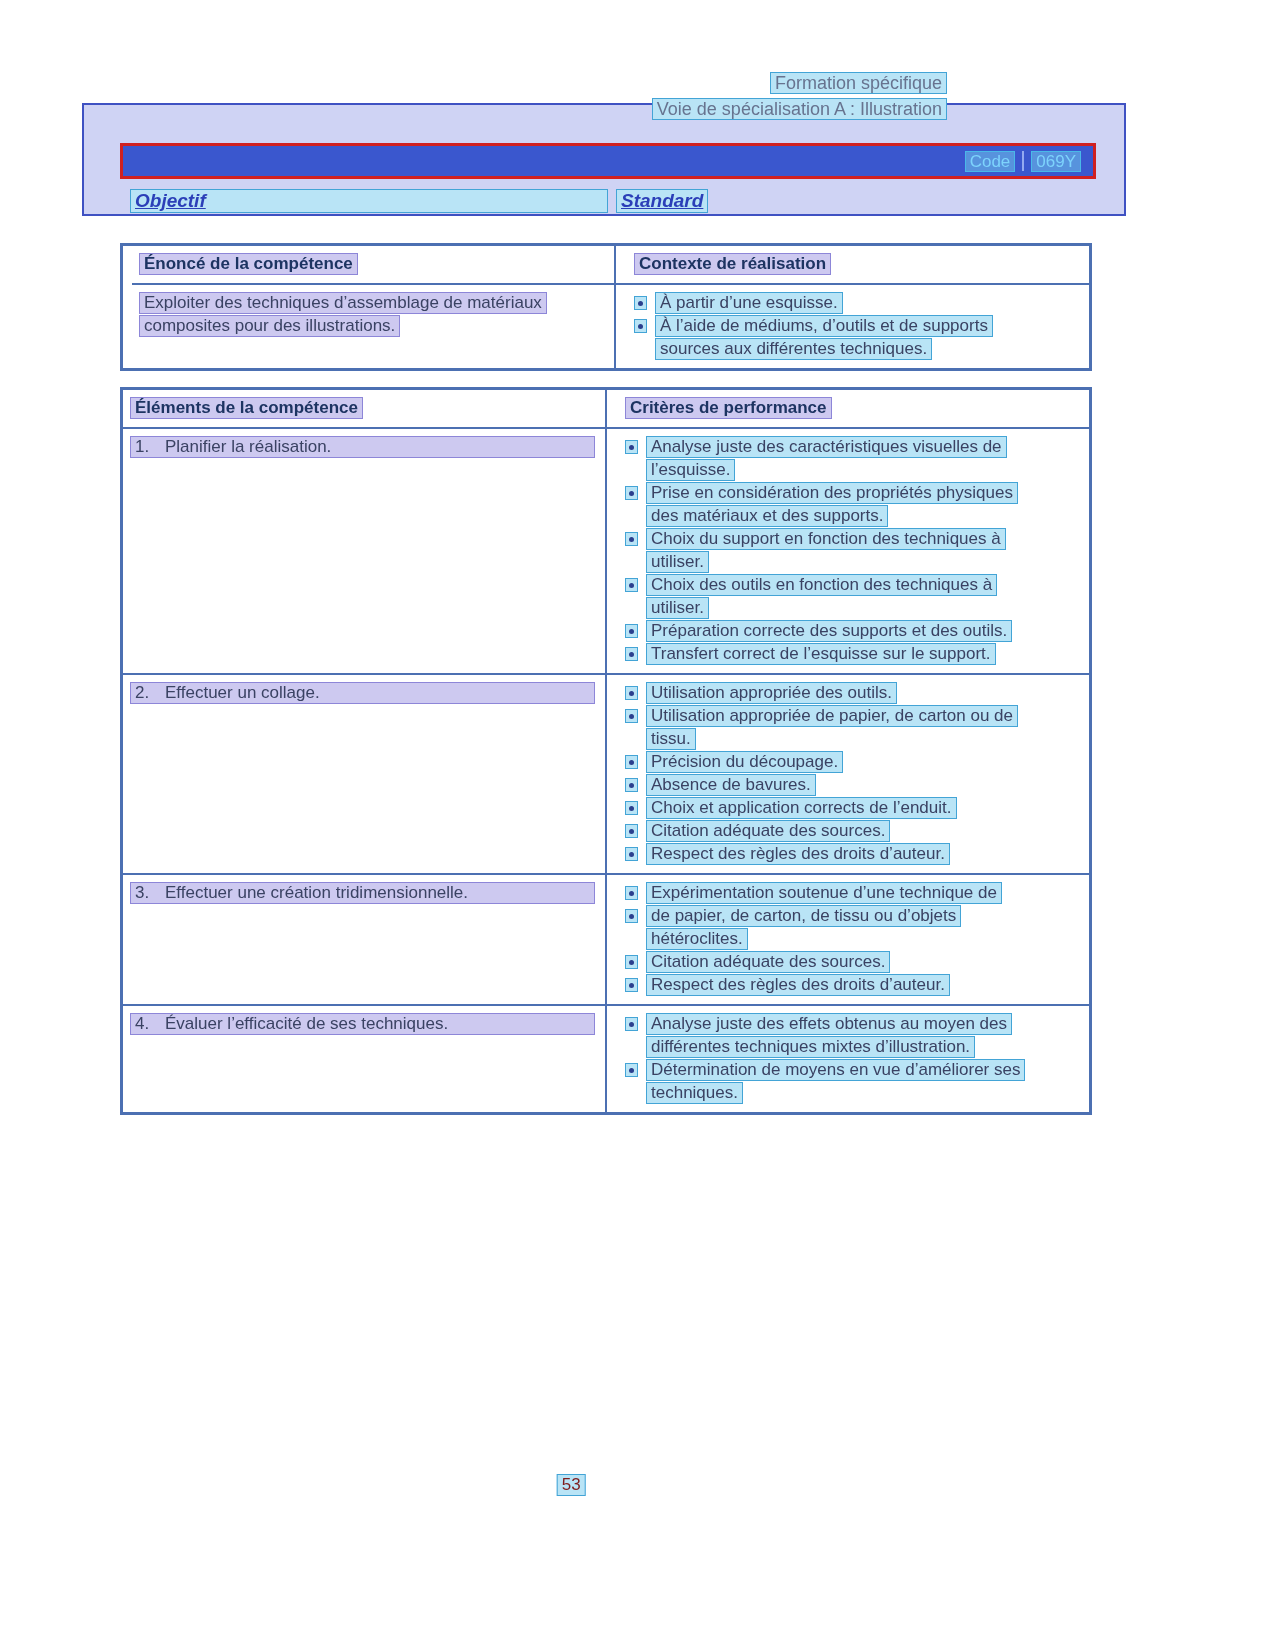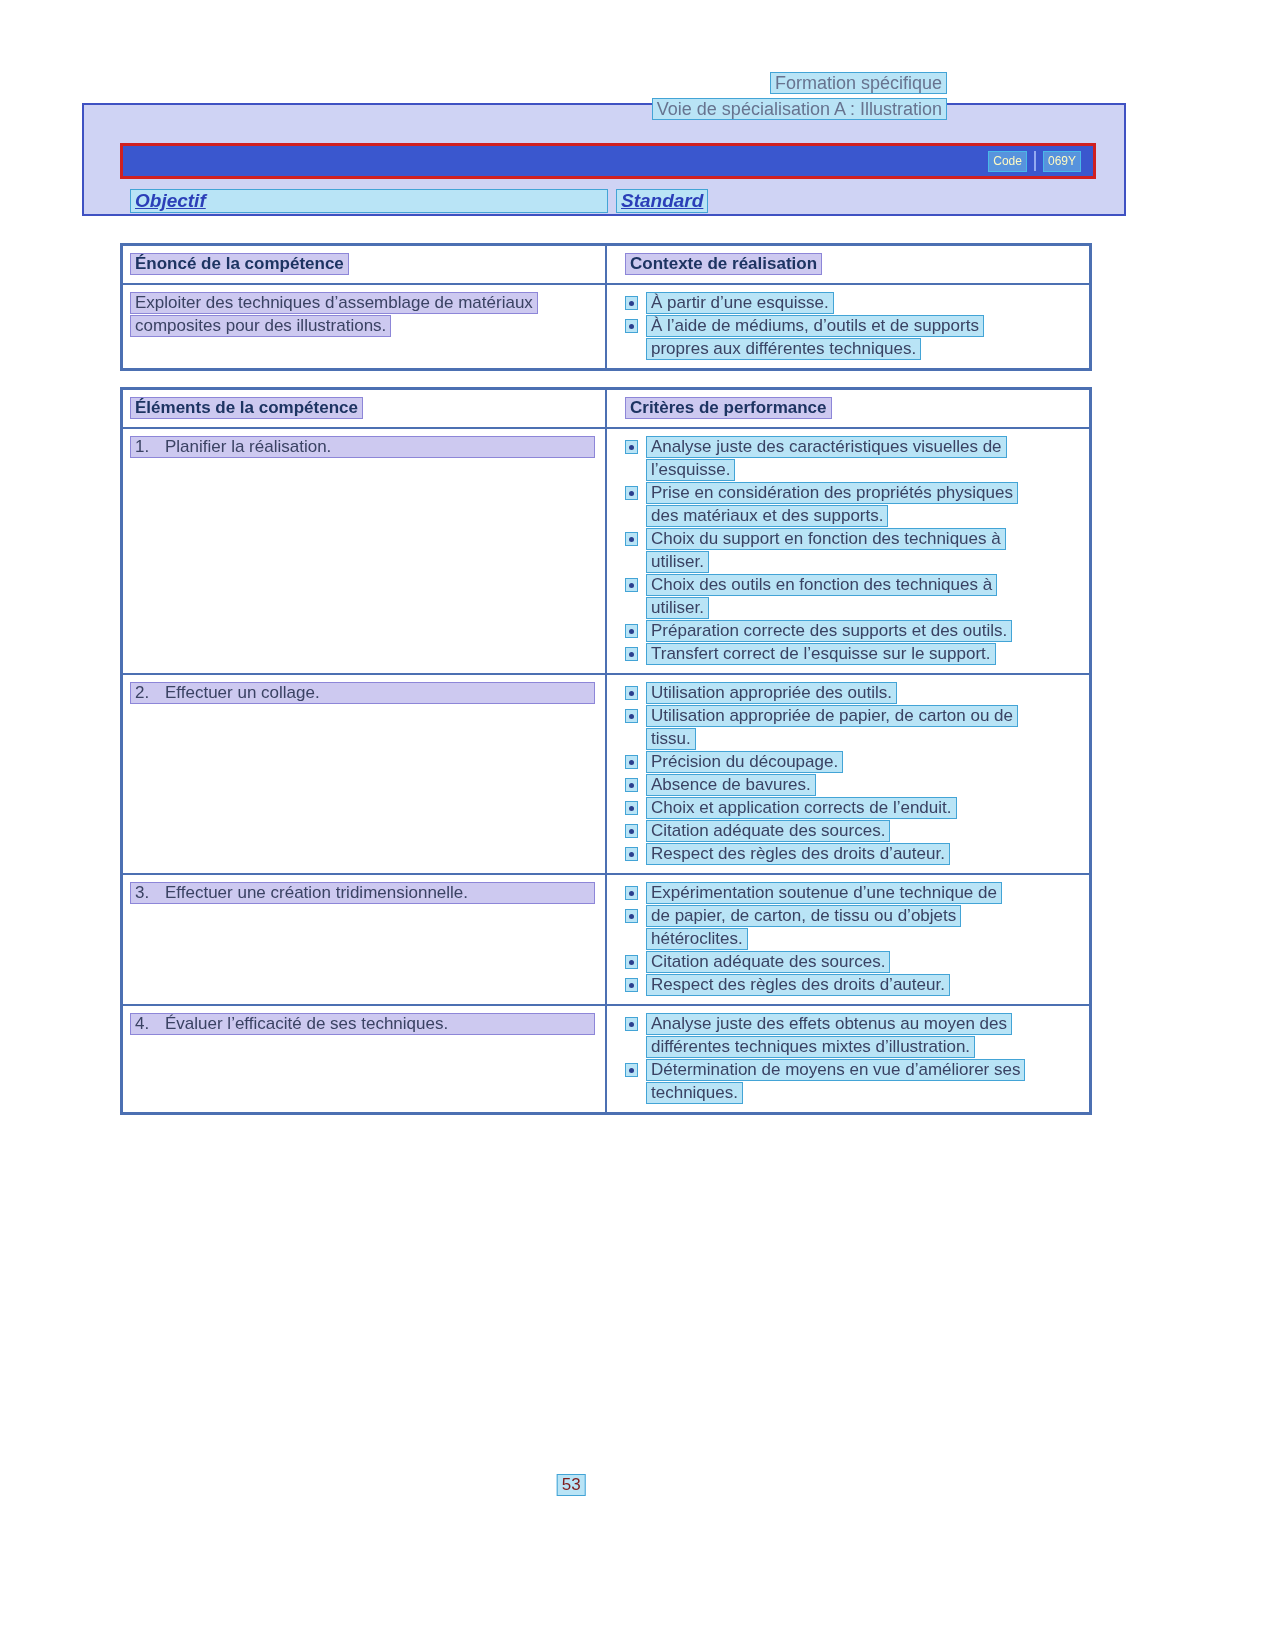--- a/index.html
+++ b/index.html
@@ -15,31 +15,31 @@
   
   .doc-header{position:absolute;top:72px;right:193px;text-align:right;z-index:3;}
   .doc-header .hl{color:#67738f;font-size:18px;}
   .doc-header .textline{margin-bottom:4px;}
 
   
   .title-box{position:absolute;left:82px;top:103px;width:1044px;height:113px;background:#cfd3f4;
              border:2px solid #3f51c2;box-sizing:border-box;z-index:1;}
   .band{position:absolute;left:36px;top:38px;right:28px;height:36px;background:#3a57ce;border:3px solid #d02020;
         box-sizing:border-box;display:flex;align-items:center;justify-content:flex-end;padding-right:12px;}
-  .band .hl.cyan{background:rgba(111,196,233,.55);border-color:#49b9e8;color:#fef9c3;font-size:12px;line-height:19px;text-align:center;}
+  .band .hl.cyan{background:rgba(111,196,233,.55);border-color:#49b9e8;color:#7dd3fc;font-size:17px;line-height:19px;text-align:center;}
   .code-sep{width:2px;height:20px;background:#93aaf0;margin:0 7px;}
 
   .obj-row{position:absolute;left:46px;top:84px;display:flex;}
   .obj-row .hl{font-size:19px;font-weight:bold;font-style:italic;color:#2b3fb8;line-height:22px;}
   .obar{width:478px;border-bottom:2px solid #2b3fb8;margin-right:8px;}
   .uw{text-decoration:underline;}
 
   
   .tbl{position:absolute;left:120px;width:972px;background:#ffffff;border:3px solid #4c70b2;box-sizing:border-box;z-index:2;}
-  #table1{top:243px;}
+  #table1{top:243px;padding-left:9px;}
   #table2{top:387px;}
   .tr{display:grid;grid-template-columns:484px 1fr;}
   .tr.header{border-bottom:2px solid #4c70b2;}
   #t2-rows .tr + .tr{border-top:2px solid #4c70b2;}
   .td{padding:7px 10px 7px 7px;box-sizing:border-box;min-width:0;}
   .td.left{border-right:2px solid #4c70b2;}
   .td.right{padding-left:18px;}
   .th{font-weight:bold;color:#1d3462;}
 
   .bullet-item{display:flex;align-items:flex-start;justify-content:space-between;}
@@ -101,21 +101,21 @@
             <div class="bullet-lines">
               <div class="textline"><span class="hl cyan">À partir d’une esquisse.</span></div>
             </div>
           </div>
           <div class="bullet-item">
             <span class="dot-box hl cyan">
               <span class="dot"></span>
             </span>
             <div class="bullet-lines">
               <div class="textline"><span class="hl cyan">À l’aide de médiums, d’outils et de supports</span></div>
-              <div class="textline"><span class="hl cyan">propres aux différentes techniques.</span></div>
+              <div class="textline"><span class="hl cyan">sources aux différentes techniques.</span></div>
             </div>
           </div>
         </div>
     </div>
   </div>
 
   <div class="tbl" id="table2">
     <div class="tr header">
       <div class="td left">
         <div class="textline"><span class="hl lav th">Éléments de la compétence</span></div>

